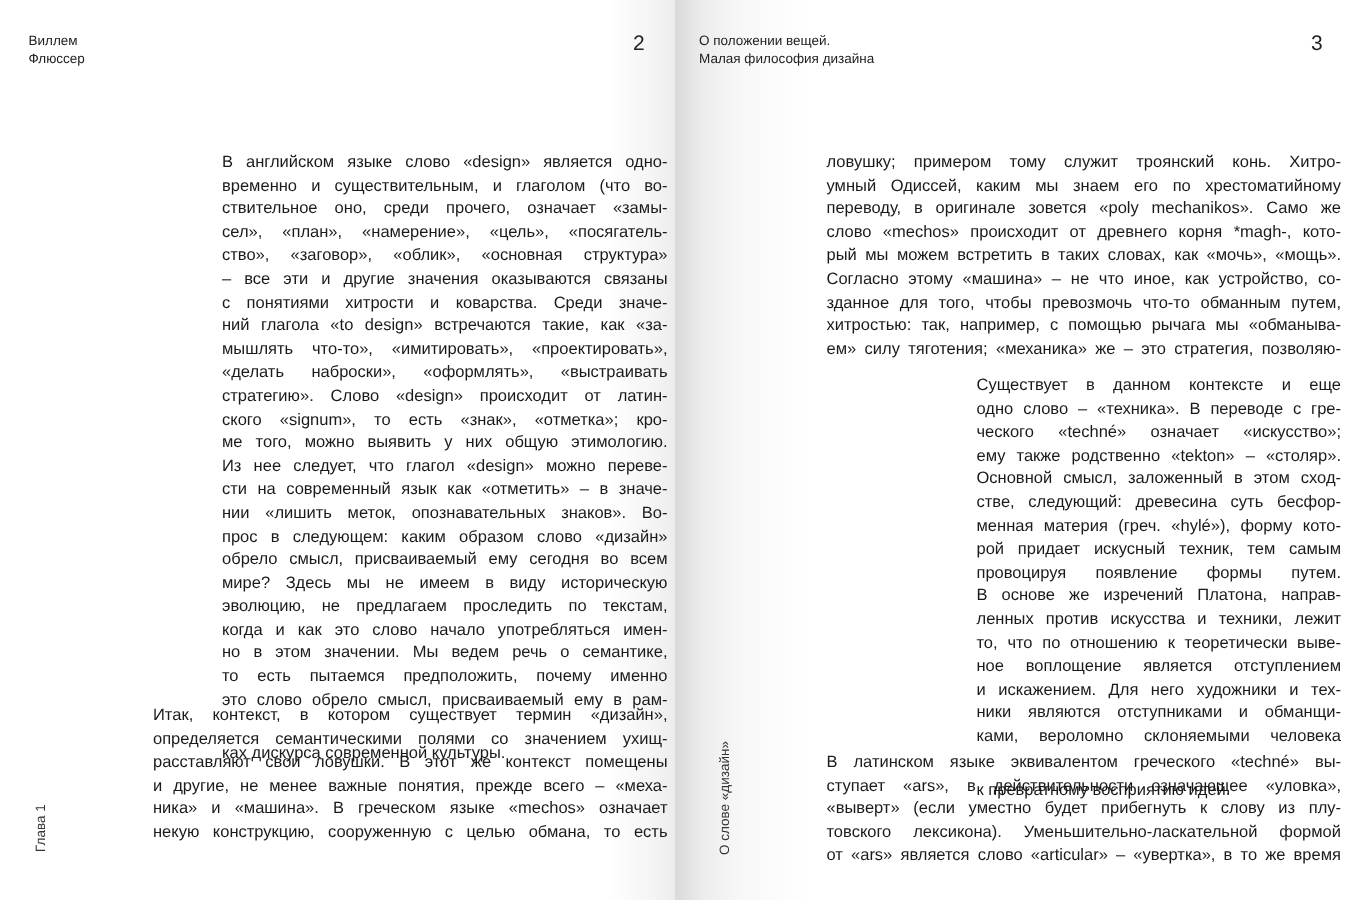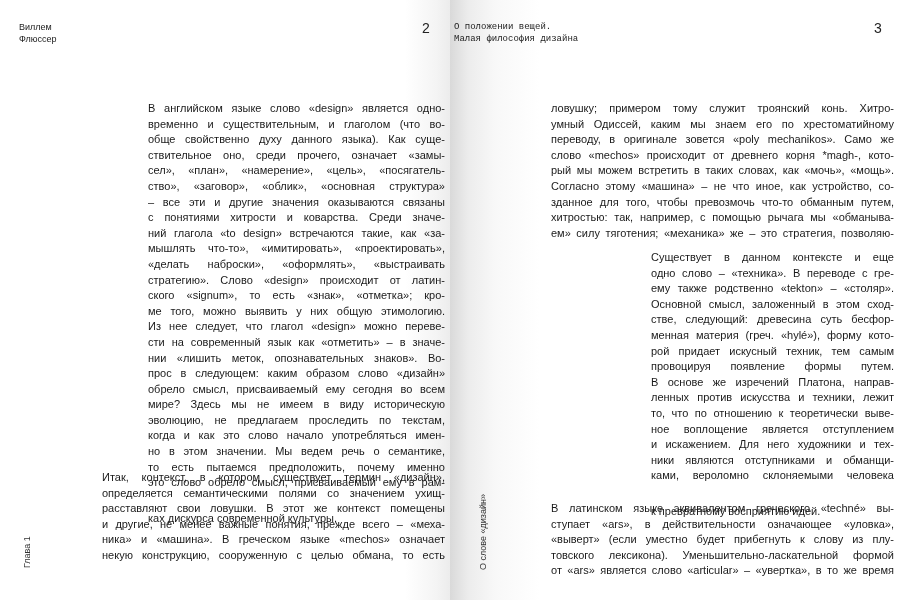--- a/index.html
+++ b/index.html
@@ -3,21 +3,21 @@
 <meta charset="utf-8">
 <style>
   html, body { margin:0; padding:0; }
   body { width:900px; height:600px; overflow:hidden; background:#fff; font-family:"Liberation Sans", sans-serif; color:#1a1a1a; }
   .spread { position:relative; width:900px; height:508px; display:flex; }
   .page { position:relative; width:450px; height:600px; background:#fff; overflow:hidden; }
   .page.left { background:linear-gradient(to right, #ffffff 0%, #ffffff 90%, #f4f4f4 97%, #ececec 100%); }
   .page.right { background:linear-gradient(to right, #d9d9d9 0%, #ececec 4%, #f8f8f8 10%, #ffffff 20%, #ffffff 100%); }
   .running-head { position:absolute; top:21px; font-size:9px; line-height:12px; color:#222; }
   .page.left .running-head { left:19px; }
-  .page.right .running-head { left:4px;font-family:Liberation Mono, monospace; }
+  .page.right .running-head { left:16px; }
   .page-number { position:absolute; top:20px; font-size:14px; color:#222; }
   .page.left .page-number { left:422px; }
   .page.right .page-number { left:424px; }
   .vertical-label { position:absolute; font-size:9px; color:#333; transform:rotate(-90deg); transform-origin:left top; white-space:nowrap; }
   .page.left .vertical-label { left:22px; top:568px; }
   .page.right .vertical-label { left:28px; top:570px; }
   .para { position:absolute; font-size:11px; line-height:15.6px; text-align:justify; color:#1a1a1a; }
   .line { display:block; text-align:justify; text-align-last:justify; white-space:nowrap; height:15.6px; }
   .line.last { text-align-last:left;margin-top:20px; }
 </style>
@@ -29,21 +29,20 @@
   <div class="page left">
     <div class="running-head">
       <div>Виллем</div>
       <div>Флюссер</div>
     </div>
     <div class="page-number">2</div>
 
     <div class="para" style="left:148px; top:101px; width:297px;" id="lp1">
         <span class="line">В английском языке слово «design» является одно-</span>
         <span class="line">временно и существительным, и глаголом (что во-</span>
-        <span class="line">обще свойственно духу данного языка). Как суще-</span>
         <span class="line">ствительное оно, среди прочего, означает «замы-</span>
         <span class="line">сел», «план», «намерение», «цель», «посягатель-</span>
         <span class="line">ство», «заговор», «облик», «основная структура»</span>
         <span class="line">– все эти и другие значения оказываются связаны</span>
         <span class="line">с понятиями хитрости и коварства. Среди значе-</span>
         <span class="line">ний глагола «to design» встречаются такие, как «за-</span>
         <span class="line">мышлять что-то», «имитировать», «проектировать»,</span>
         <span class="line">«делать наброски», «оформлять», «выстраивать</span>
         <span class="line">стратегию». Слово «design» происходит от латин-</span>
         <span class="line">ского «signum», то есть «знак», «отметка»; кро-</span>
@@ -87,20 +86,21 @@
         <span class="line">слово «mechos» происходит от древнего корня *magh-, кото-</span>
         <span class="line">рый мы можем встретить в таких словах, как «мочь», «мощь».</span>
         <span class="line">Согласно этому «машина» – не что иное, как устройство, со-</span>
         <span class="line">зданное для того, чтобы превозмочь что-то обманным путем,</span>
         <span class="line">хитростью: так, например, с помощью рычага мы «обманыва-</span>
         <span class="line">ем» силу тяготения; «механика» же – это стратегия, позволяю-</span>
       </div>
     <div class="para" style="left:201px; top:250px; width:243px;" id="rp2">
         <span class="line">Существует в данном контексте и еще</span>
         <span class="line">одно слово – «техника». В переводе с гре-</span>
+        <span class="line">ческого «techné» означает «искусство»;</span>
         <span class="line">ему также родственно «tekton» – «столяр».</span>
         <span class="line">Основной смысл, заложенный в этом сход-</span>
         <span class="line">стве, следующий: древесина суть бесфор-</span>
         <span class="line">менная материя (греч. «hylé»), форму кото-</span>
         <span class="line">рой придает искусный техник, тем самым</span>
         <span class="line">провоцируя появление формы путем.</span>
         <span class="line">В основе же изречений Платона, направ-</span>
         <span class="line">ленных против искусства и техники, лежит</span>
         <span class="line">то, что по отношению к теоретически выве-</span>
         <span class="line">ное воплощение является отступлением</span>

